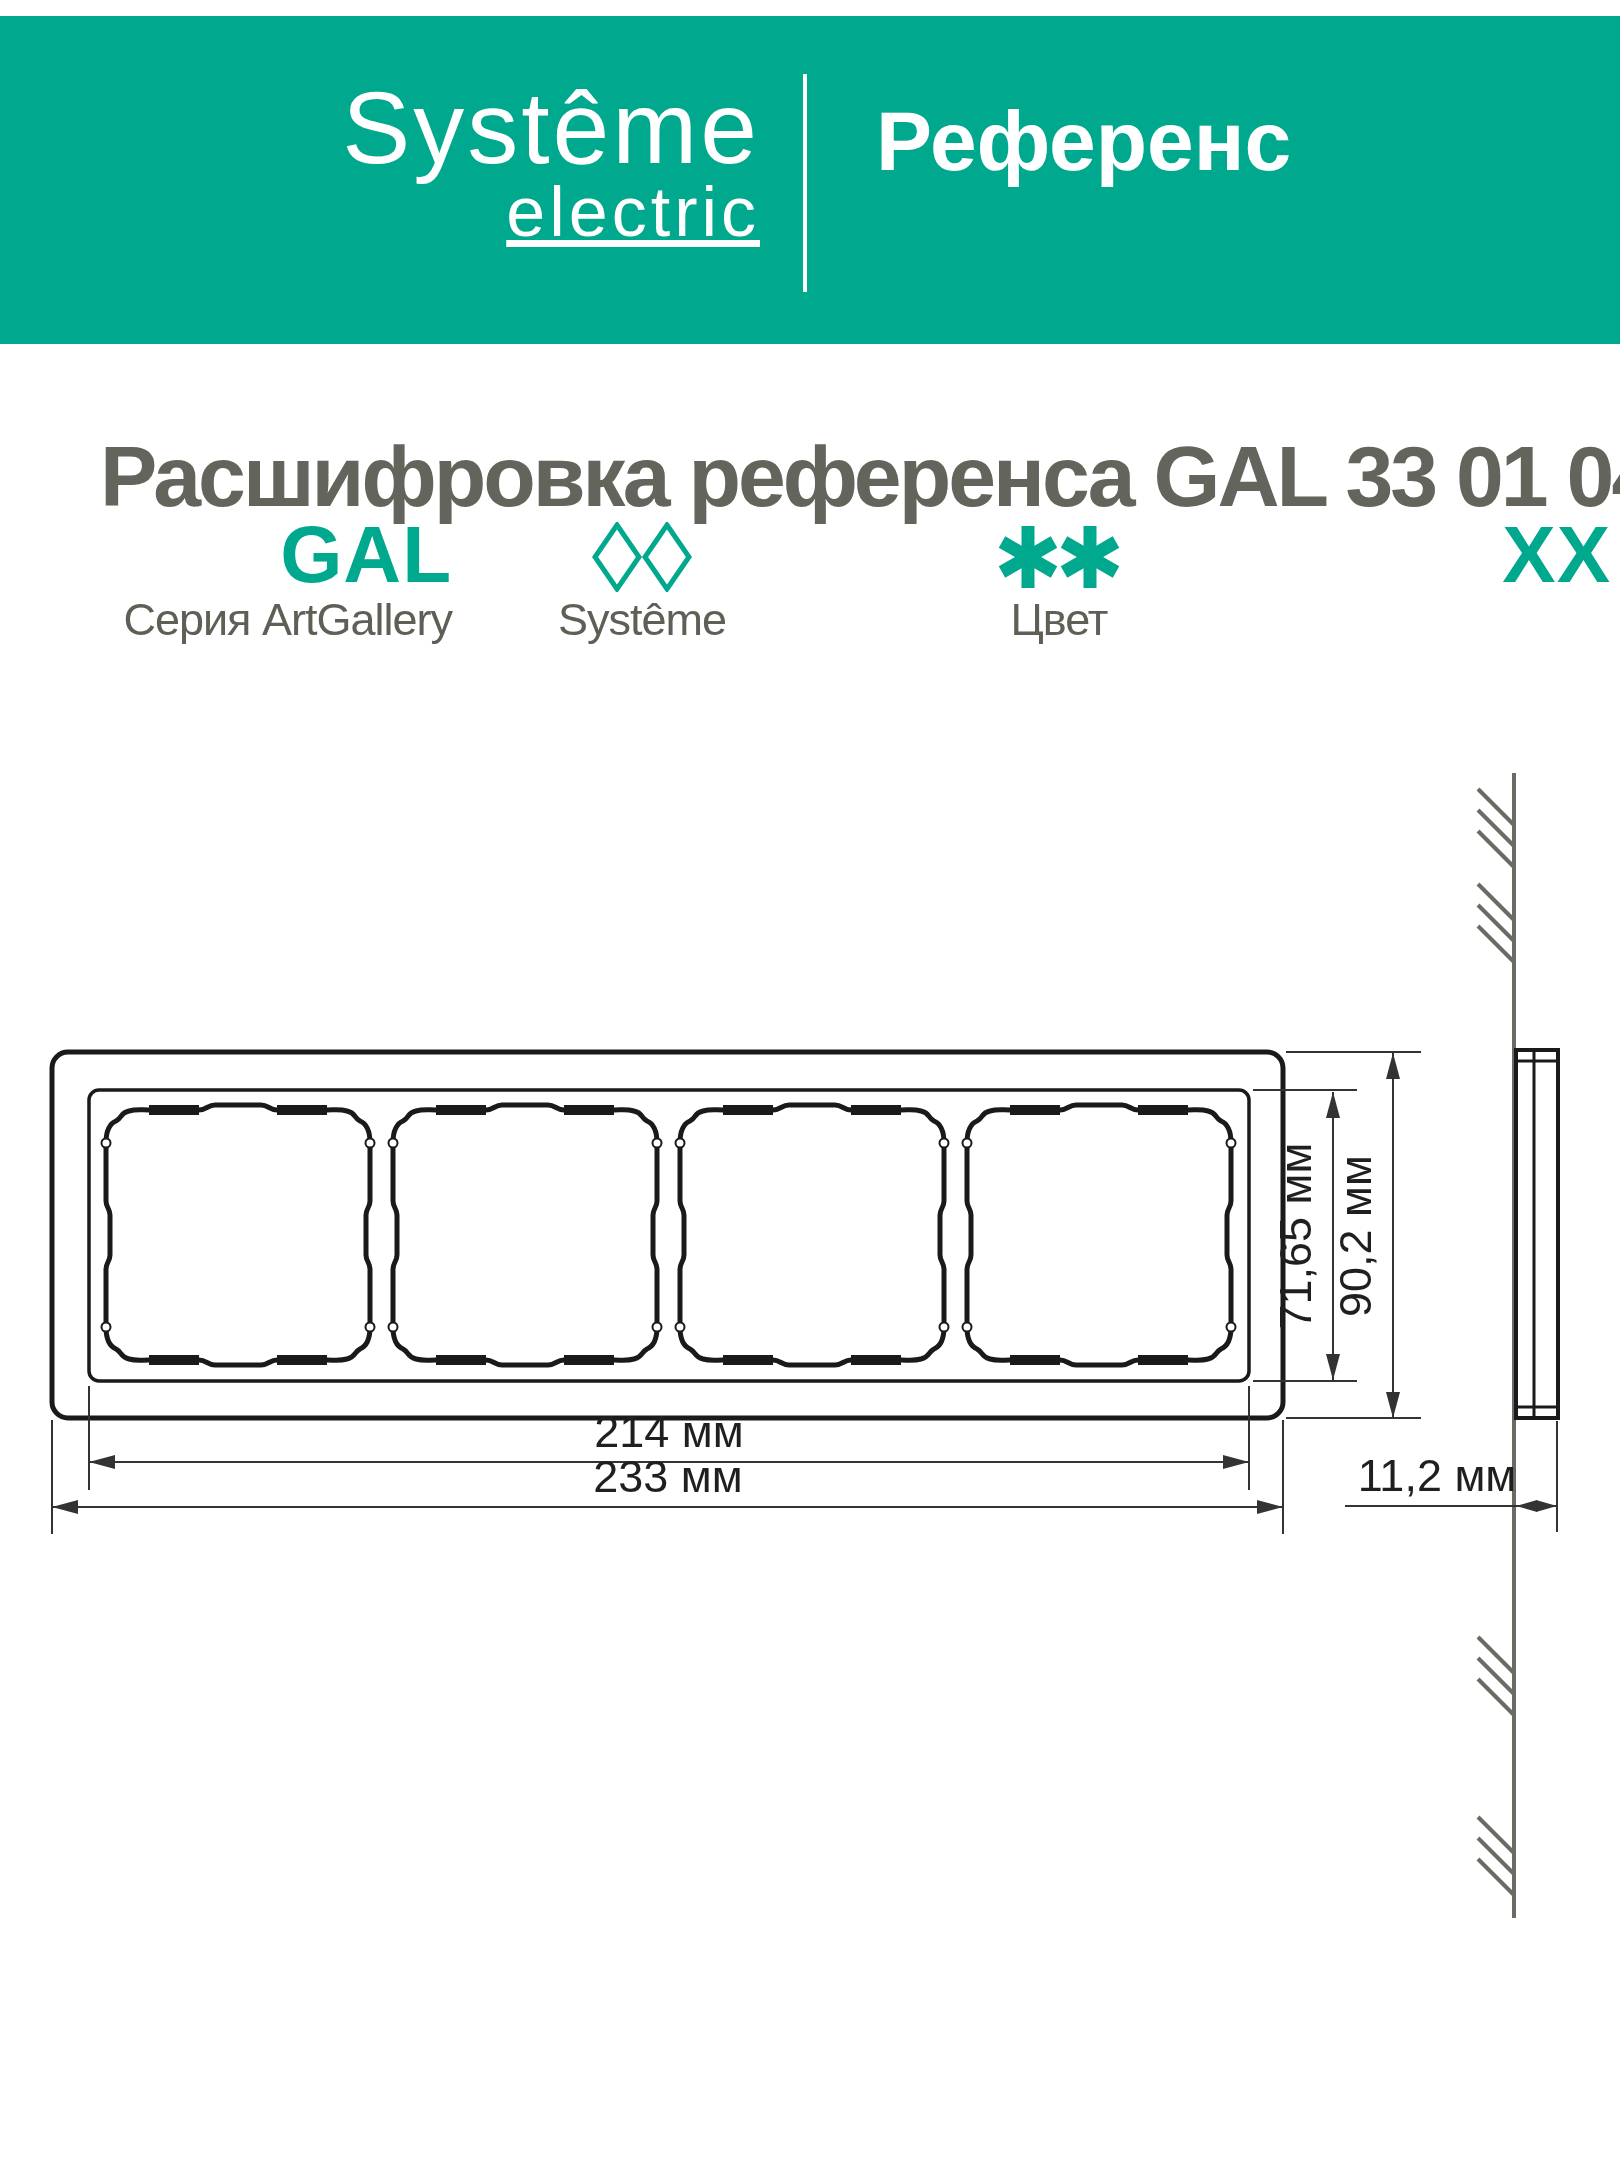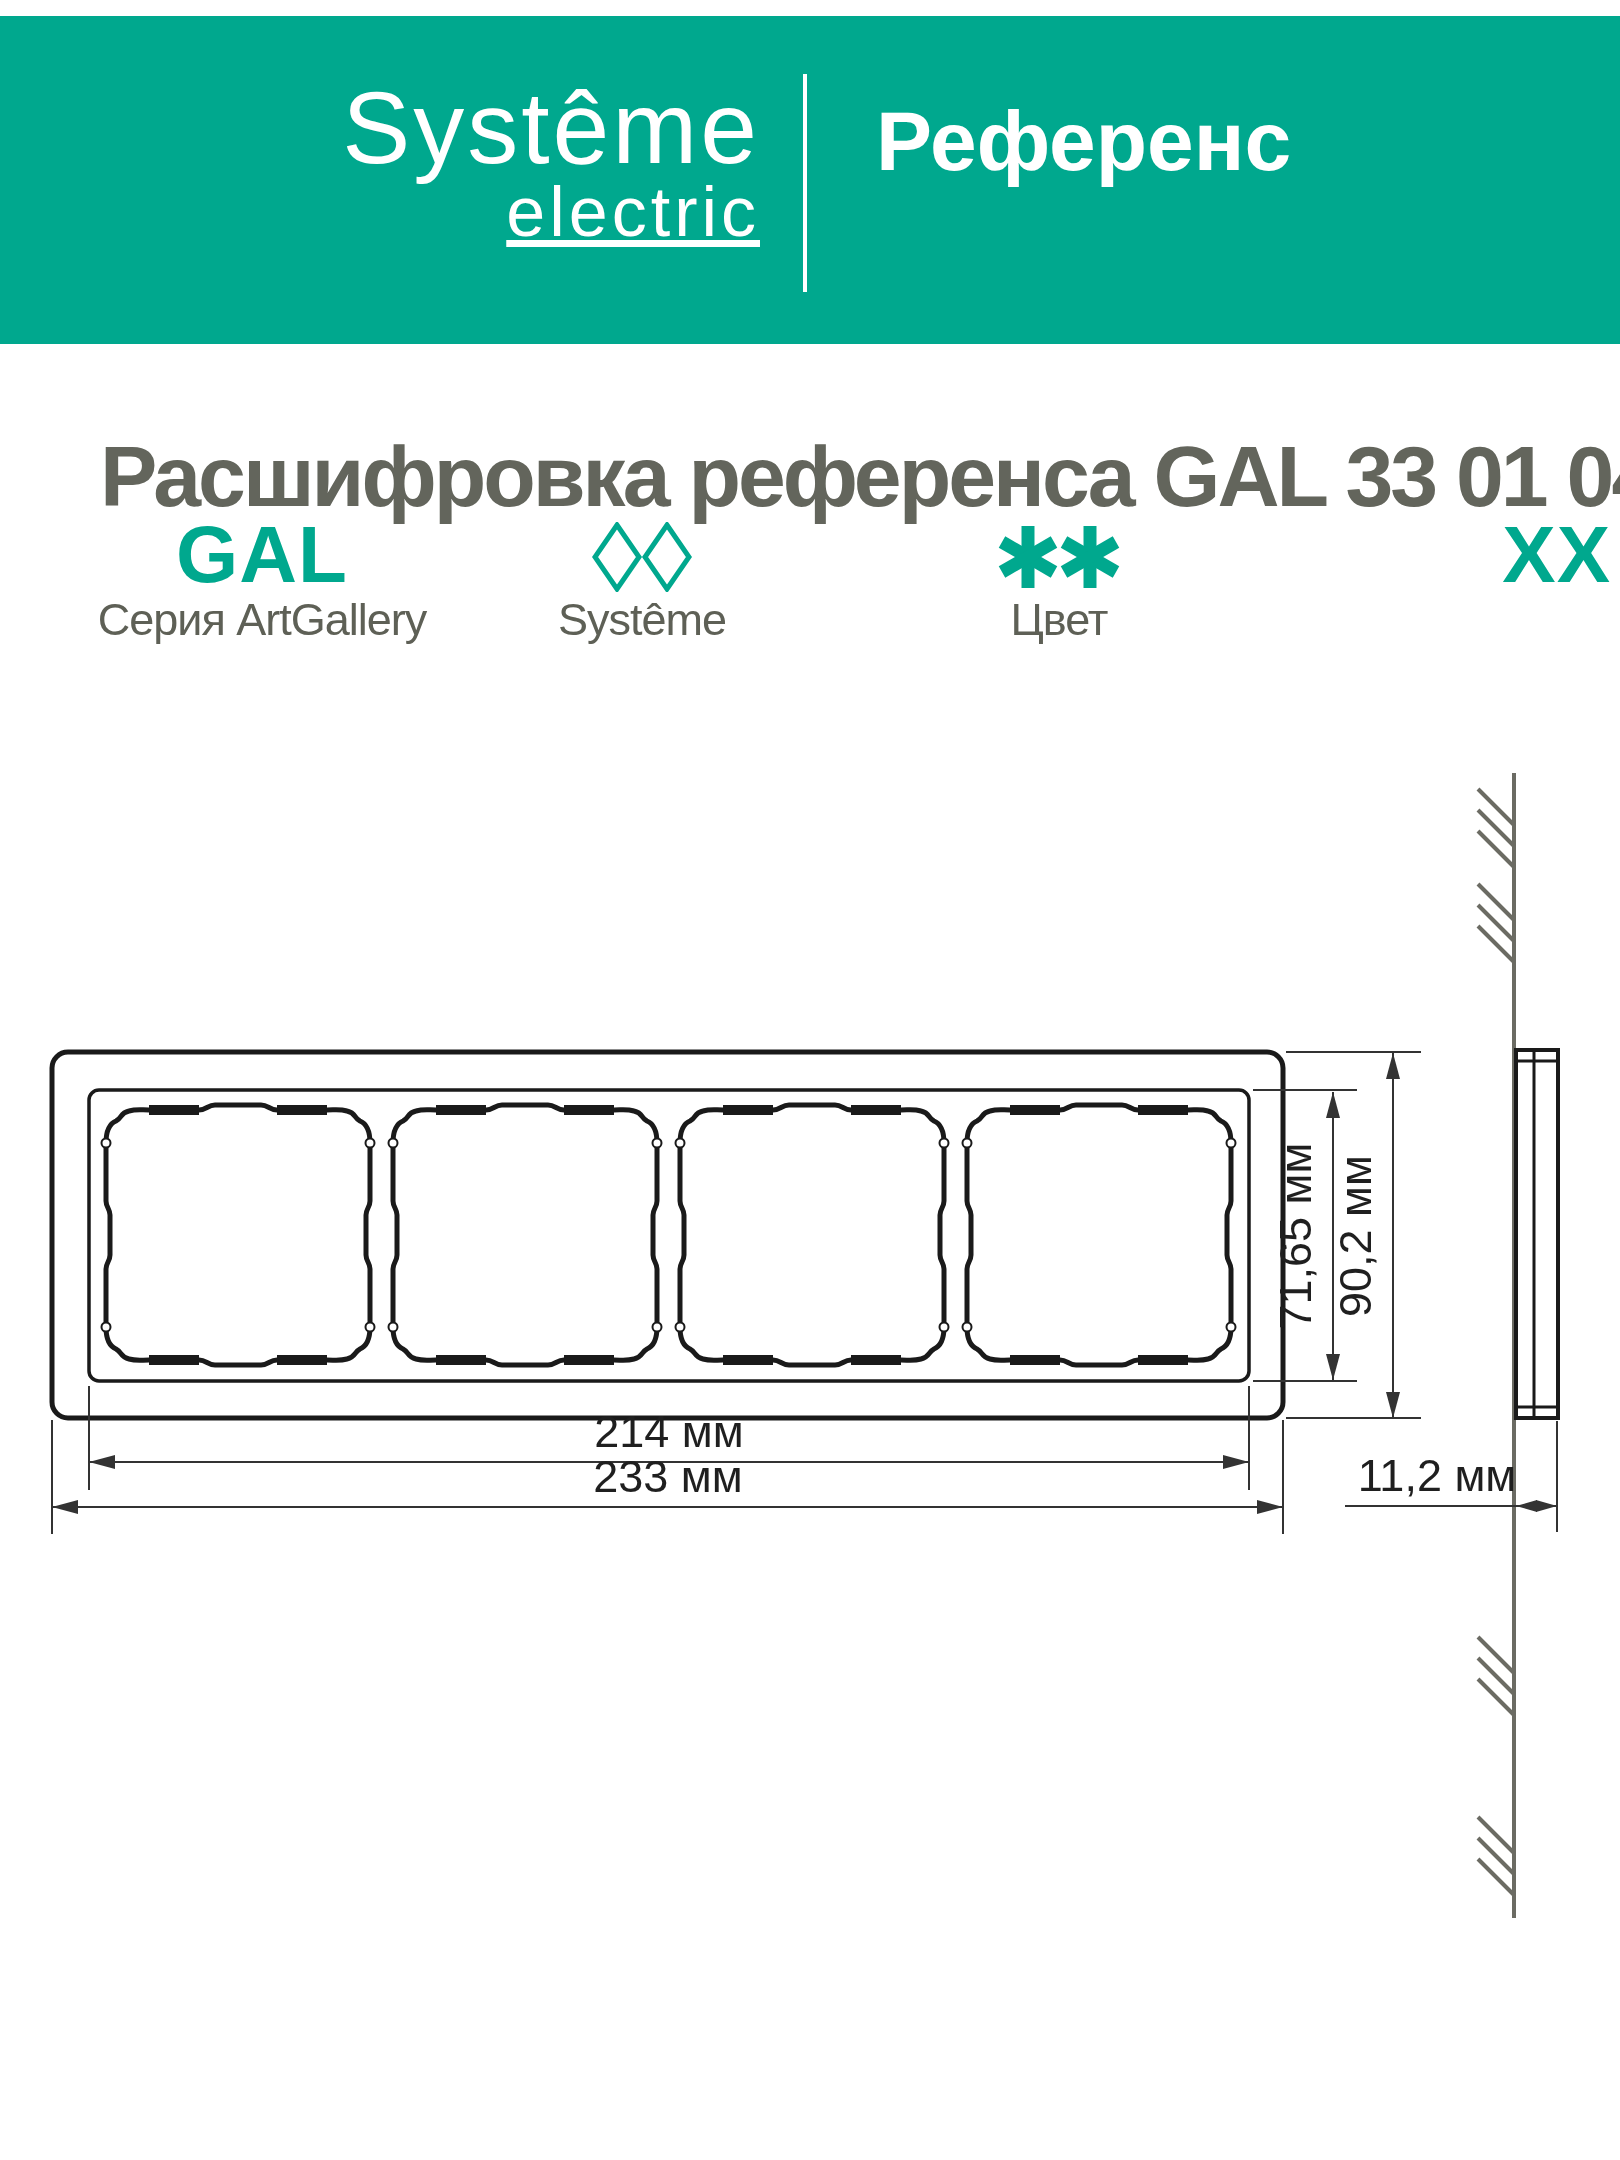--- a/index.html
+++ b/index.html
@@ -51,21 +51,21 @@
       <div class="brand-line2">electric</div>
     </div>
     <div class="banner-divider"></div>
     <div class="banner-title">
       <div>Референс</div>
     </div>
   </div>
 
   <div class="heading">Расшифровка референса GAL 33 01 04</div>
 
-  <div class="legend-col" style="left:62px;">
+  <div class="legend-col" style="left:52px;text-align:right;">
     <div class="legend-code">GAL</div>
     <div class="legend-label">Серия ArtGallery</div>
   </div>
 
   <div class="legend-col" style="left:442px;">
     <div class="legend-symbol">
       <svg width="100" height="70" viewBox="0 0 100 70">
         <polygon class="sym-stroke" stroke-width="5" points="25,3 47,35 25,67 3,35"></polygon>
         <polygon class="sym-stroke" stroke-width="5" points="75,3 97,35 75,67 53,35"></polygon>
       </svg>

